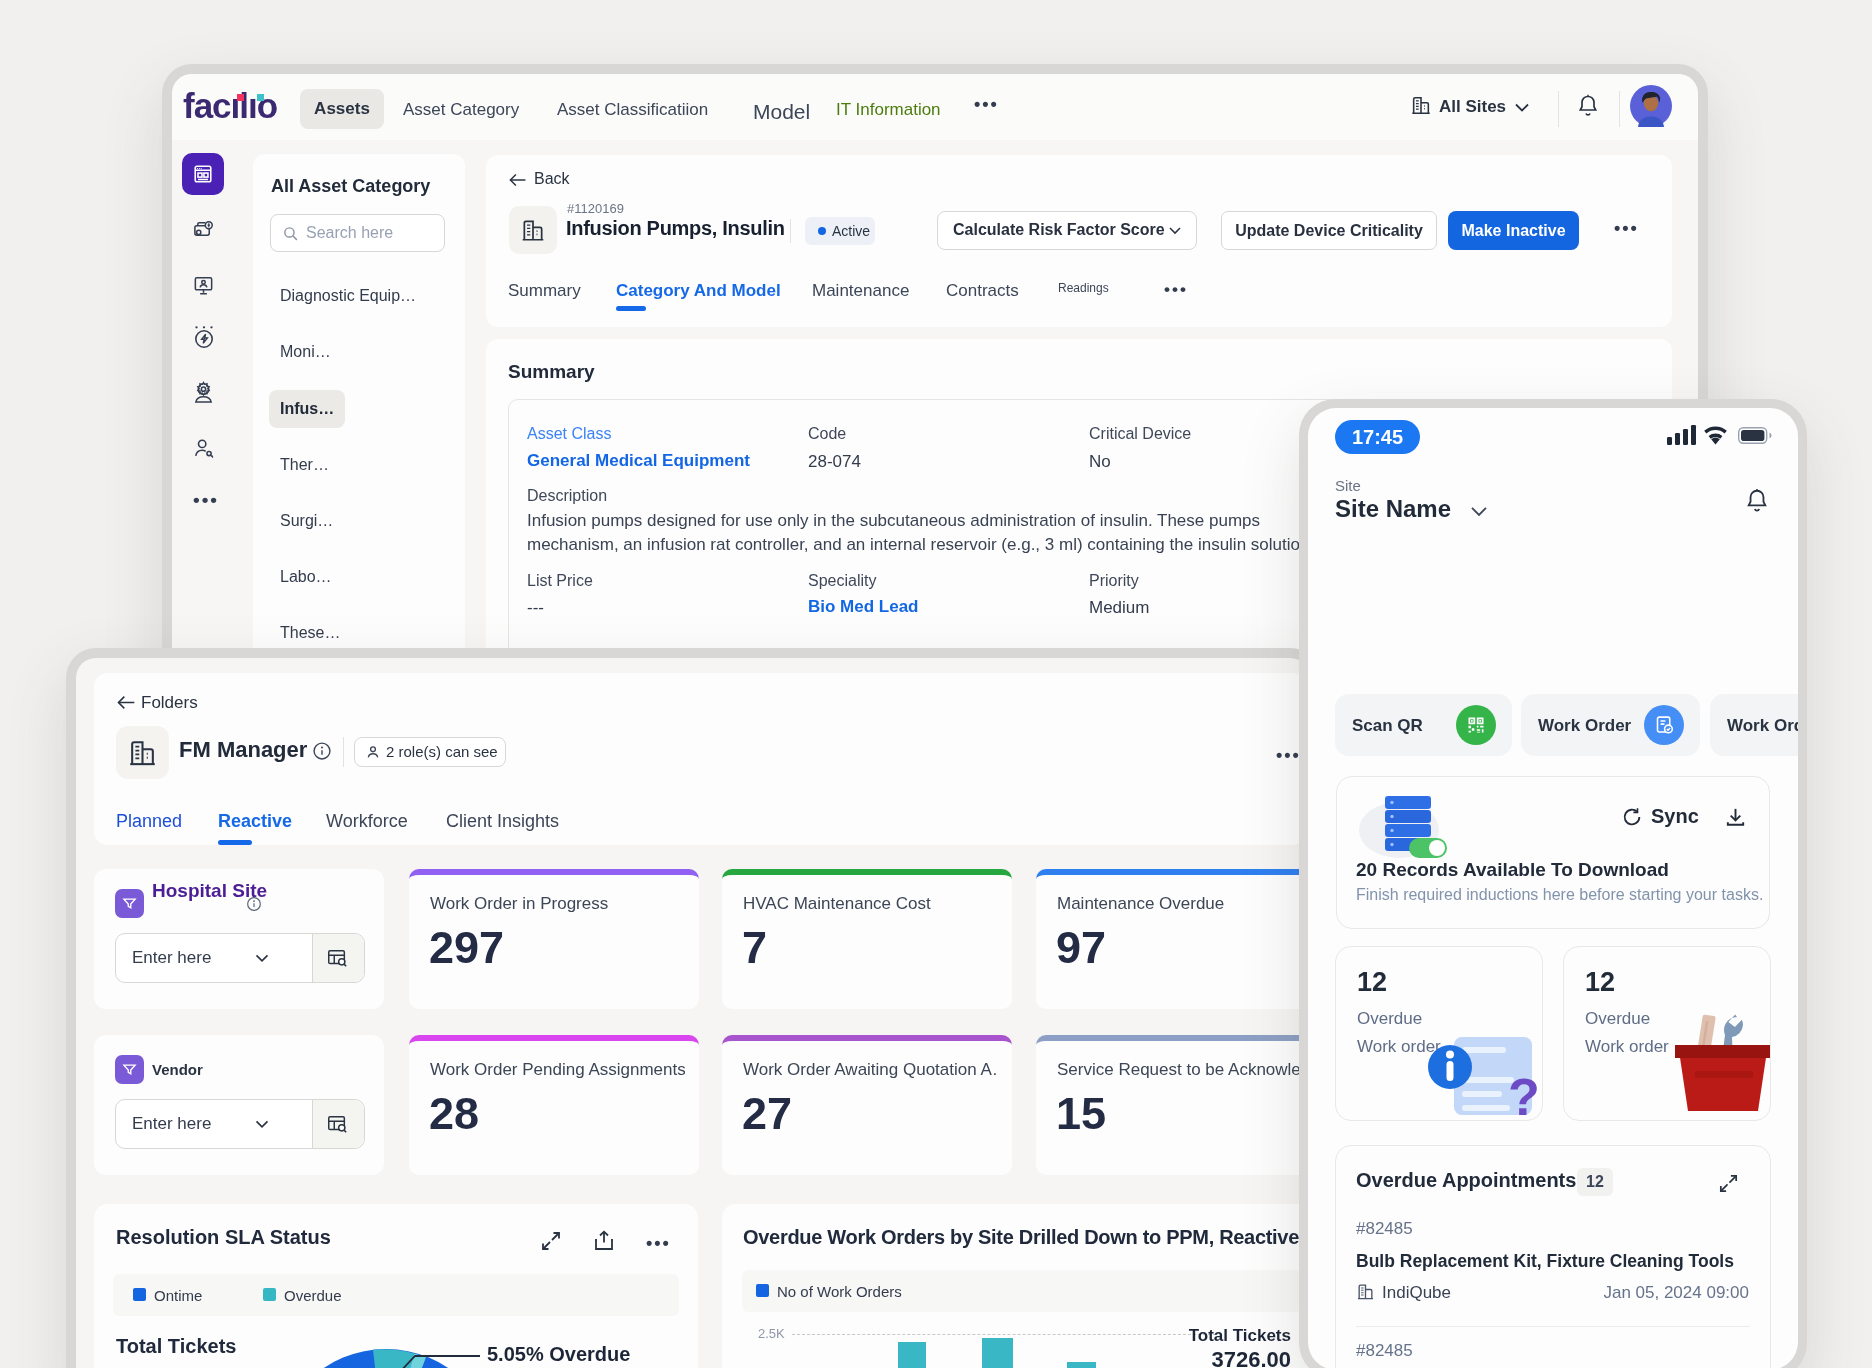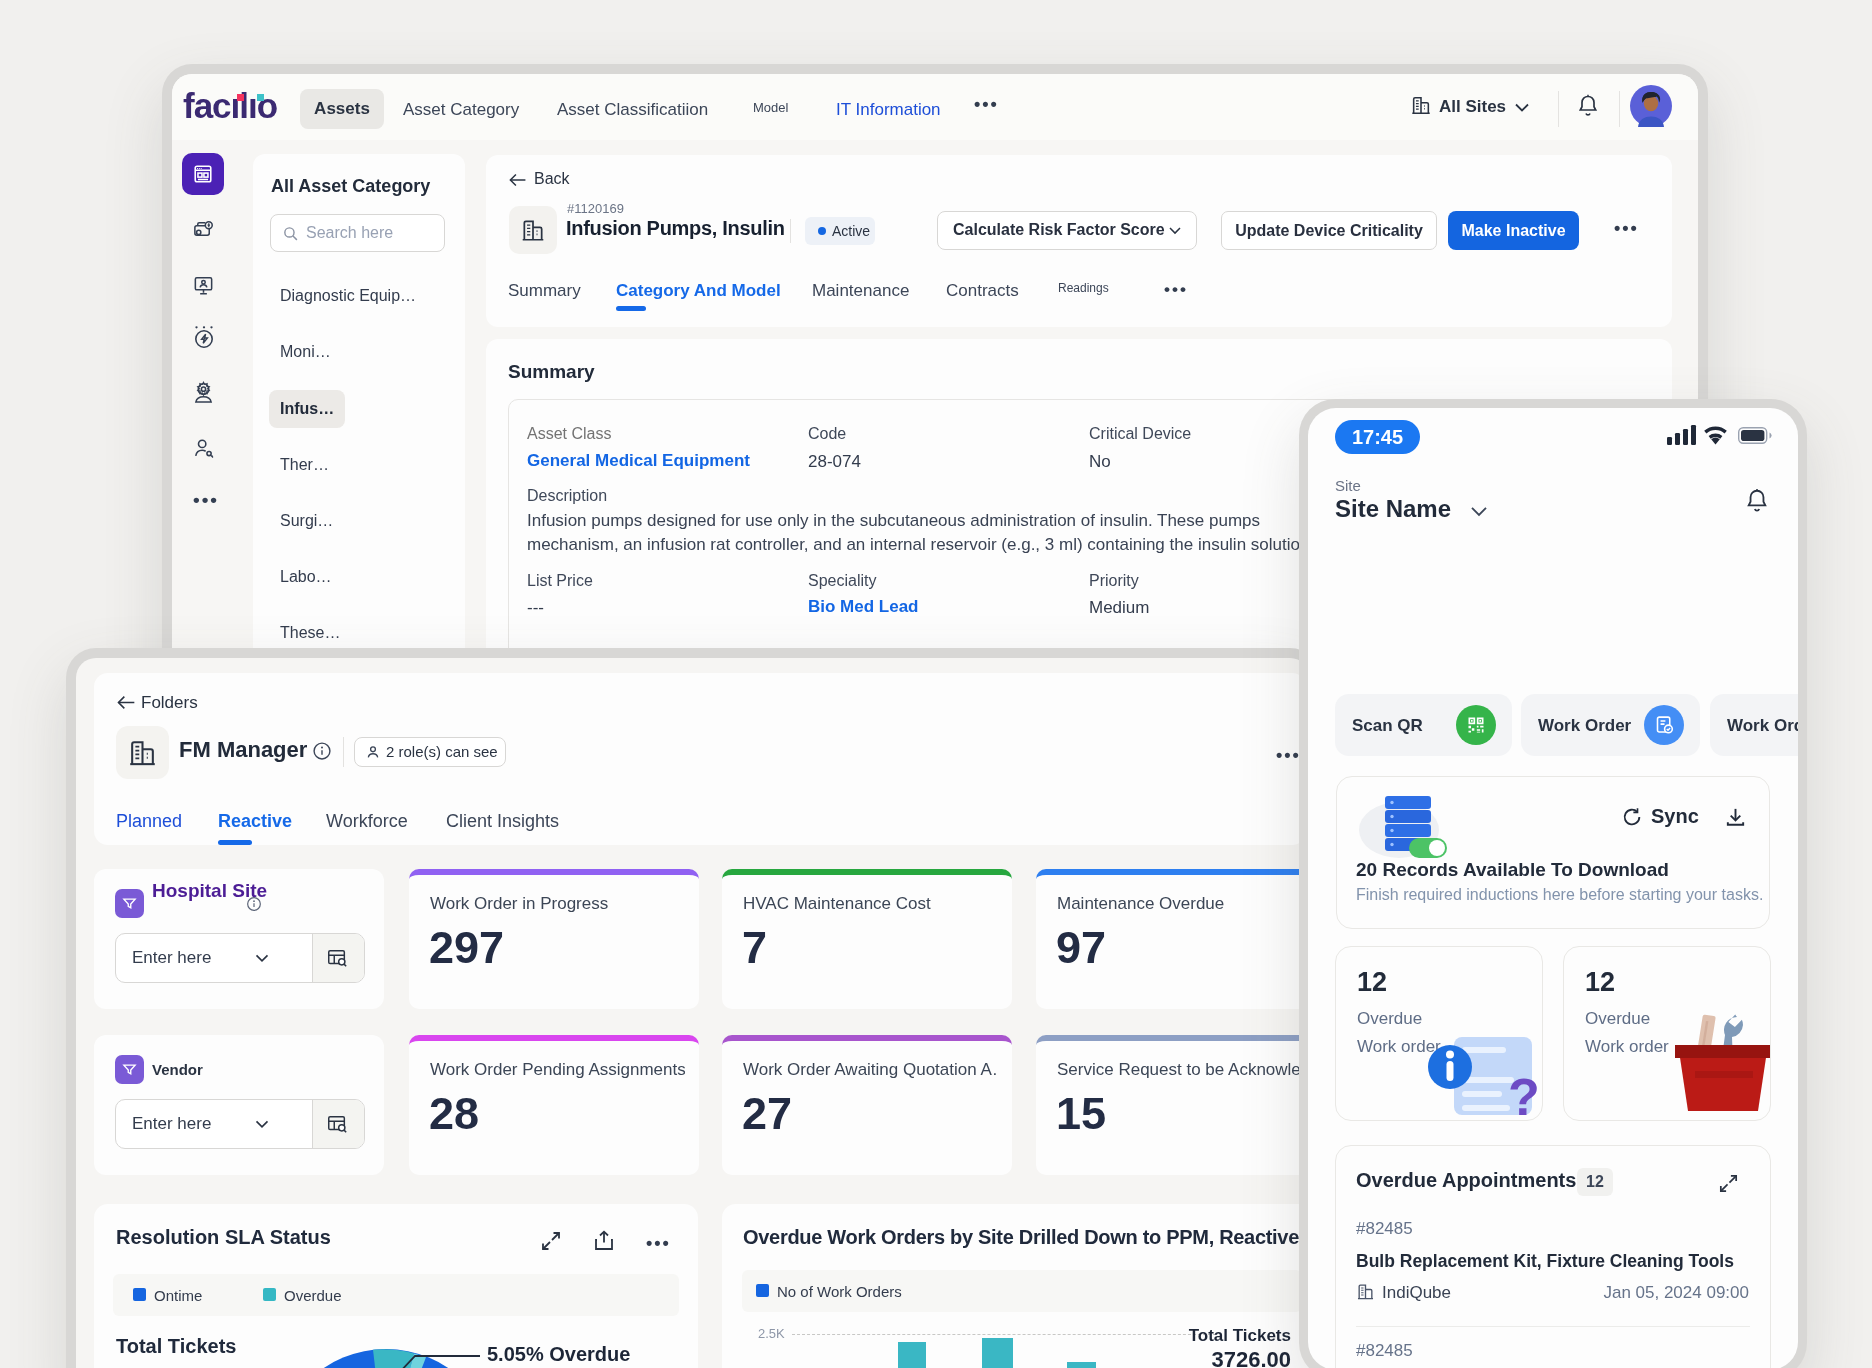--- a/index.html
+++ b/index.html
@@ -20,22 +20,22 @@
  <div class="inner" style="inset:10px;background:#f7f6f4;border-radius:20px">
  <div class="abs" style="left:-10px;top:-10px;width:1546px;height:810px">
   
   <div class="abs" style="left:10px;top:10px;width:1526px;height:66px;background:#fbfbf9"></div>
   
   <div class="abs" id="logo" style="left:21px;top:22px;font-size:35px;font-weight:700;color:#3b2a72;letter-spacing:-1px">fac<span style="position:relative">ı<span class="abs" style="left:6px;top:8px;width:7px;height:7px;background:#f5335f"></span></span>l<span style="position:relative">ı<span class="abs" style="left:9px;top:8px;width:7px;height:7px;background:#3ec2c9"></span></span>o</div>
   
   <div class="abs" style="left:138px;top:25px;width:84px;height:40px;background:#e9e8e5;border-radius:8px;text-align:center;line-height:40px;font-size:17px;font-weight:700;color:#2a3342">Assets</div>
   <div class="abs" style="left:241px;top:36px;font-size:17px;font-weight:500;color:#3c4658">Asset Category</div>
   <div class="abs" style="left:395px;top:36px;font-size:17px;font-weight:500;color:#3c4658">Asset Classificatiion</div>
-  <div class="abs" style="left:591px;top:36px;font-size:13px;font-weight:500;color:#3c4658">Model</div>
-  <div class="abs" style="left:674px;top:36px;font-size:17px;font-weight:500;color:#1d4ed8">IT Information</div>
+  <div class="abs" style="left:591px;top:36px;font-size:21px;font-weight:500;color:#3c4658">Model</div>
+  <div class="abs" style="left:674px;top:36px;font-size:17px;font-weight:500;color:#4d7c0f">IT Information</div>
   <div class="abs dots3" style="left:812px;top:30px;font-size:18px">•••</div>
   
   <svg class="ic" style="left:1248px;top:30px" width="22" height="22" viewBox="0 0 24 24" fill="none" stroke="#2a3342" stroke-width="1.7">
           <path d="M4 21V5.5C4 4.7 4.7 4 5.5 4H12v17"></path>
           <path d="M12 9.5h6.5c.8 0 1.5.7 1.5 1.5v10"></path>
           <path d="M2.5 21h19"></path>
           <path d="M6.5 7.5h3M6.5 10.5h3M6.5 13.5h3M6.5 16.5h3" stroke-width="1.4"></path>
           <path d="M15.3 13h.8M15.3 16h.8" stroke-width="1.6"></path>
         </svg>
   <div class="abs" style="left:1277px;top:33px;font-size:17px;font-weight:600;color:#2a3342">All Sites</div>
@@ -153,21 +153,21 @@
    <div class="abs" style="left:326px;top:126px;font-size:17px;font-weight:500;color:#3c4658">Maintenance</div>
    <div class="abs" style="left:460px;top:126px;font-size:17px;font-weight:500;color:#3c4658">Contracts</div>
    <div class="abs" style="left:572px;top:126px;font-size:12px;font-weight:500;color:#3c4658">Readings</div>
    <div class="abs dots3" style="left:678px;top:125px;font-size:17px">•••</div>
    <div class="abs" style="left:130px;top:151px;width:30px;height:5px;background:#1569e8;border-radius:3px"></div>
   </div>
   
   <div class="card" style="left:324px;top:275px;width:1186px;height:470px">
    <div class="abs" style="left:22px;top:22px;font-size:19px;font-weight:700;color:#222b3a">Summary</div>
    <div class="abs" style="left:22px;top:60px;width:1142px;height:300px;border:1px solid #e6e5e3;border-radius:10px"></div>
-   <div class="abs" style="left:41px;top:86px;font-size:16px;font-weight:500;color:#737373">Asset Class</div>
+   <div class="abs" style="left:41px;top:86px;font-size:16px;font-weight:500;color:#3b82f6">Asset Class</div>
    <div class="abs" style="left:322px;top:86px;font-size:16px;font-weight:500;color:#3f4859">Code</div>
    <div class="abs" style="left:603px;top:86px;font-size:16px;font-weight:500;color:#3f4859">Critical Device</div>
    <div class="abs" style="left:41px;top:112px;font-size:17px;font-weight:600;color:#1366e4">General Medical Equipment</div>
    <div class="abs" style="left:322px;top:113px;font-size:17px;color:#333c4d">28-074</div>
    <div class="abs" style="left:603px;top:113px;font-size:17px;color:#333c4d">No</div>
    <div class="abs" style="left:41px;top:148px;font-size:16px;font-weight:500;color:#3f4859">Description</div>
    <div class="abs" style="left:41px;top:172px;width:1100px;height:24px;font-size:17px;color:#3a4354;white-space:nowrap;overflow:hidden">Infusion pumps designed for use only in the subcutaneous administration of insulin. These pumps</div>
    <div class="abs" style="left:41px;top:196px;width:1100px;height:24px;font-size:17px;color:#3a4354;white-space:nowrap;overflow:hidden">mechanism, an infusion rat controller, and an internal reservoir (e.g., 3 ml) containing the insulin solution. Designed for</div>
    <div class="abs" style="left:41px;top:233px;font-size:16px;font-weight:500;color:#3f4859">List Price</div>
    <div class="abs" style="left:322px;top:233px;font-size:16px;font-weight:500;color:#3f4859">Speciality</div>

